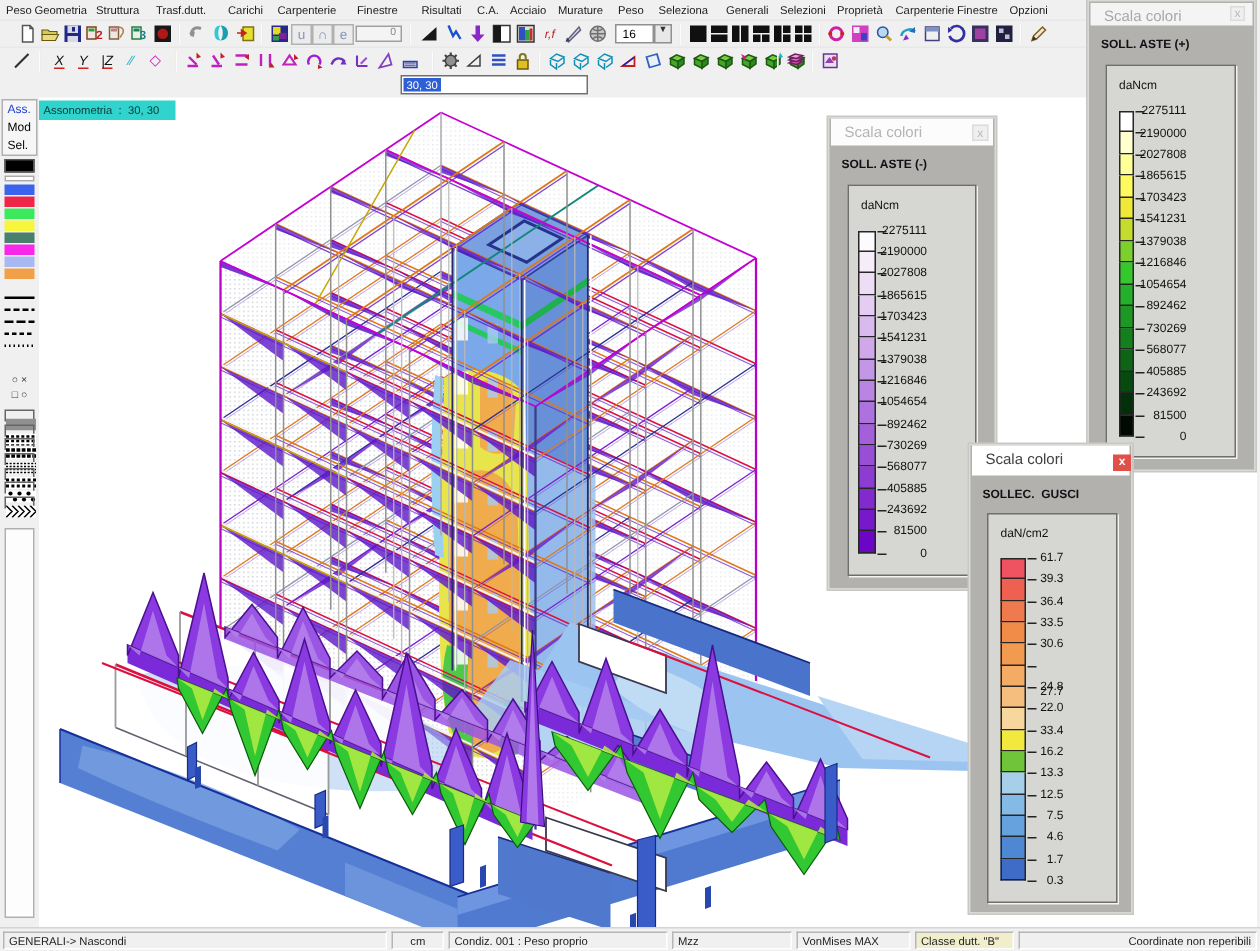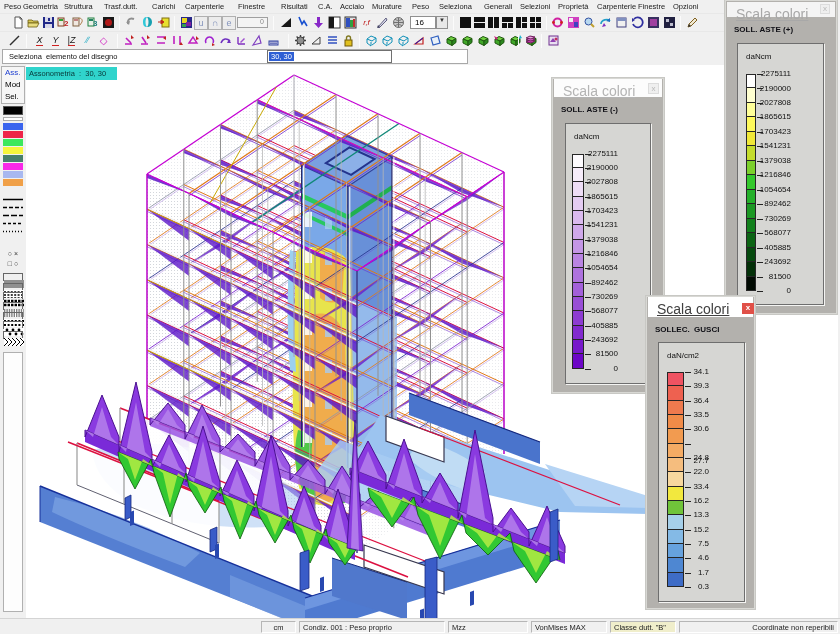--- a/index.html
+++ b/index.html
@@ -7,21 +7,21 @@
 #menubar{left:0;top:0;width:840px;height:13px;background:#f0f0f0;font-size:7.5px;color:#1a1a1a;}
 #menubar span{position:absolute;top:2px;white-space:nowrap;}
 .tbrow{left:0;top:13px;width:724px;height:18px;background:#f0f0f0;border-top:1px solid #e8e8e8;}
 .sep{position:absolute;top:2px;width:1px;height:14px;background:#c9c9c9;border-right:1px solid #fbfbfb;}
 .ic{position:absolute;top:2px;width:13px;height:13px;font-size:9px;line-height:13px;text-align:center;}
 #selrow{left:0;top:49px;width:840px;height:16px;background:#f0f0f0;}
 #statusbar{left:0;top:618px;width:840px;height:16px;background:#f0f0f0;border-top:1px solid #d4d4d4;font-size:7.5px;color:#222;}
 .scell{position:absolute;top:2px;height:12px;border:1px solid #b6b6b6;border-right-color:#fff;border-bottom-color:#fff;background:#f0f0f0;padding:1px 3px;white-space:nowrap;overflow:hidden;}
 #sidebar{left:0;top:65px;width:26px;height:553px;background:#f0f0f0;}
 .win{position:absolute;background:#b3b1ad;border:1px solid #d8d8d4;outline:1px solid #c8c8c4;}
-.wtitle{position:absolute;font-size:14px;padding:4px 0 0 9px;text-decoration:underline;}
+.wtitle{position:absolute;font-size:10px;padding:4px 0 0 9px;}
 .wlabel{position:absolute;font-size:8px;font-weight:bold;color:#101016;}
 .panel{position:absolute;background:#d6d6d3;border:1px solid #6e6e6e;box-shadow:1px 1px 0 #f4f4f2;}
 .punit{position:absolute;font-size:8px;color:#111;}
 .pval{position:absolute;font-size:8px;color:#111;text-align:right;white-space:nowrap;}
 .csw{position:absolute;border:1px solid #262626;border-top-width:0;}
 .csw0{border-top-width:1px;}
 .tick{position:absolute;height:1px;background:#222;}
 .xbtn{position:absolute;font-size:8px;text-align:center;}
 </style></head>
 <body>
@@ -327,21 +327,20 @@
         <path d="M2 4l4-2 5 1-4 2z" fill="#f0a0e0" stroke="#702060"></path>
       </svg></div>
     <div class="sep" style="left:541px"></div>
     <div class="ic" style="left:547px;top:2px;width:13px"><svg width="13" height="13" viewBox="0 0 13 13">
         <rect x="2" y="2" width="9" height="9" fill="#e8e0f0" stroke="#703090"></rect>
         <path d="M3 8l3-4 3 4z" fill="#9040b0"></path>
         <circle cx="9" cy="5" r="1.5" fill="#c03060"></circle>
       </svg></div>
   </div>
 <div id="selrow" class="abs">
-    <div class="abs" style="left:2px;top:0;width:466px;height:15px;background:#fff;border:1px solid #a8a8a8;font-size:7.5px;color:#111;padding:2px 0 0 6px">Seleziona&nbsp; elemento del disegno</div>
     <div class="abs" style="left:267px;top:1px;width:125px;height:13px;background:#fff;border:1px solid #707070;font-size:7.5px;padding:1px 0 0 1px"><span style="background:#2e5fd4;color:#fff;padding:0 2px">30, 30</span></div>
   </div>
 <div id="sidebar" class="abs">
     <div class="abs" style="left:1px;top:1px;width:24px;height:38px;background:#f6f6f6;border:1px solid #b0b0b0;font-size:8px;line-height:12px;padding-left:3px"><span style="color:#2040d0">Ass.</span><br>Mod<br>Sel.</div>
     <div class="abs" style="left:3px;top:41px;width:20px;height:9px;background:#000;border:1px solid #555"></div>
     <div class="abs" style="left:3px;top:52px;width:20px;height:4px;background:#fff;border:1px solid #aaa"></div>
     <div class="abs" style="left:3px;top:58px;width:20px;height:7px;background:#3a64ee"></div>
     <div class="abs" style="left:3px;top:66px;width:20px;height:7px;background:#ee2448"></div>
     <div class="abs" style="left:3px;top:74px;width:20px;height:7px;background:#3ce85c"></div>
     <div class="abs" style="left:3px;top:82px;width:20px;height:7px;background:#f6f63c"></div>
@@ -857,20 +856,21 @@
       <path d="M550 512 l8 -3 l0 50 l-8 3 Z" fill="#3a5cc8" stroke="#182a80" stroke-width="0.8"></path>
       <path d="M125 498 l6 -3 l0 22 l-6 3 Z" fill="#3a5cc8" stroke="#182a80" stroke-width="0.8"></path>
       <path d="M210 530 l7 -3 l0 22 l-7 3 Z" fill="#3a5cc8" stroke="#182a80" stroke-width="0.8"></path>
       <path d="M130 512 l4 -1.5 l0 14 l-4 1.5 Z" fill="#2848b0"></path>
       <path d="M215 545 l4 -1.5 l0 14 l-4 1.5 Z" fill="#2848b0"></path>
       <path d="M320 578 l4 -1.5 l0 14 l-4 1.5 Z" fill="#2848b0"></path>
       <path d="M420 610 l4 -1.5 l0 14 l-4 1.5 Z" fill="#2848b0"></path>
       <path d="M470 592 l4 -1.5 l0 14 l-4 1.5 Z" fill="#2848b0"></path>
     </svg><div class="abs" style="left:0px;top:2px;width:91px;height:13px;background:#30d4cc;font-size:7.5px;color:#083838;padding:2px 0 0 3px;white-space:nowrap">Assonometria&nbsp;&nbsp;:&nbsp;&nbsp;30, 30</div></div>
 <div id="statusbar" class="abs">
+    <div class="scell" style="left:2px;width:256px;">GENERALI-&gt; Nascondi</div>
     <div class="scell" style="left:261px;width:35px;text-align:center;">cm</div>
     <div class="scell" style="left:299px;width:146px;">Condiz. 001 : Peso proprio</div>
     <div class="scell" style="left:448px;width:80px;">Mzz</div>
     <div class="scell" style="left:531px;width:76px;">VonMises MAX</div>
     <div class="scell" style="left:610px;width:66px;background:#f0eecb;">Classe dutt. "B"</div>
     <div class="scell" style="left:679px;width:159px;text-align:right;">Coordinate non reperibili</div>
   </div>
 <div class="win abs" style="left:552px;top:78px;width:112px;height:315px">
     <div class="wtitle" style="left:1px;right:1px;top:0px;height:18px;background:#fcfcfc;color:#b4b4b4">Scala colori</div>
     <div class="xbtn" style="left:95px;top:4px;width:11px;height:11px;background:#efefef;color:#b8b8b8;border:1px solid #dcdcdc;line-height:9px">x</div>
@@ -993,21 +993,21 @@
     <div class="csw" style="left:20px;top:146.65px;width:17px;height:14.33px;background:#f4ab64"></div>
     <div class="csw" style="left:20px;top:160.98px;width:17px;height:14.33px;background:#f5bd7e"></div>
     <div class="csw" style="left:20px;top:175.31px;width:17px;height:14.33px;background:#f7d79e"></div>
     <div class="csw" style="left:20px;top:189.64px;width:17px;height:14.33px;background:#f2e83e"></div>
     <div class="csw" style="left:20px;top:203.97px;width:17px;height:14.33px;background:#70c43a"></div>
     <div class="csw" style="left:20px;top:218.30px;width:17px;height:14.33px;background:#a6d0ea"></div>
     <div class="csw" style="left:20px;top:232.63px;width:17px;height:14.33px;background:#84bae6"></div>
     <div class="csw" style="left:20px;top:246.96px;width:17px;height:14.33px;background:#66a2de"></div>
     <div class="csw" style="left:20px;top:261.29px;width:17px;height:14.33px;background:#4e87d2"></div>
     <div class="csw" style="left:20px;top:275.62px;width:17px;height:14.33px;background:#3e6cc6"></div>
-    <div class="pval" style="left:16px;top:70.0px;width:46px">34.1</div>
+    <div class="pval" style="left:16px;top:70.0px;width:46px">61.7</div>
     <div class="tick" style="left:38px;top:75.00px;width:6px"></div>
     <div class="pval" style="left:16px;top:84.3px;width:46px">39.3</div>
     <div class="tick" style="left:38px;top:89.33px;width:6px"></div>
     <div class="pval" style="left:16px;top:98.7px;width:46px">36.4</div>
     <div class="tick" style="left:38px;top:103.66px;width:6px"></div>
     <div class="pval" style="left:16px;top:113.0px;width:46px">33.5</div>
     <div class="tick" style="left:38px;top:117.99px;width:6px"></div>
     <div class="pval" style="left:16px;top:127.3px;width:46px">30.6</div>
     <div class="tick" style="left:38px;top:132.32px;width:6px"></div>
     <div class="pval" style="left:16px;top:159px;width:46px">27.7</div>
@@ -1015,21 +1015,21 @@
     <div class="pval" style="left:16px;top:156.0px;width:46px">24.8</div>
     <div class="tick" style="left:38px;top:160.98px;width:6px"></div>
     <div class="pval" style="left:16px;top:170.3px;width:46px">22.0</div>
     <div class="tick" style="left:38px;top:175.31px;width:6px"></div>
     <div class="pval" style="left:16px;top:184.6px;width:46px">33.4</div>
     <div class="tick" style="left:38px;top:189.64px;width:6px"></div>
     <div class="pval" style="left:16px;top:199.0px;width:46px">16.2</div>
     <div class="tick" style="left:38px;top:203.97px;width:6px"></div>
     <div class="pval" style="left:16px;top:213.3px;width:46px">13.3</div>
     <div class="tick" style="left:38px;top:218.30px;width:6px"></div>
-    <div class="pval" style="left:16px;top:227.6px;width:46px">15.2</div>
+    <div class="pval" style="left:16px;top:227.6px;width:46px">12.5</div>
     <div class="tick" style="left:38px;top:232.63px;width:6px"></div>
     <div class="pval" style="left:16px;top:242.0px;width:46px">7.5</div>
     <div class="tick" style="left:38px;top:246.96px;width:6px"></div>
     <div class="pval" style="left:16px;top:256.3px;width:46px">4.6</div>
     <div class="tick" style="left:38px;top:261.29px;width:6px"></div>
     <div class="pval" style="left:16px;top:270.6px;width:46px">1.7</div>
     <div class="tick" style="left:38px;top:275.62px;width:6px"></div>
     <div class="pval" style="left:16px;top:284.9px;width:46px">0.3</div>
     <div class="tick" style="left:38px;top:289.95px;width:6px"></div>
   </div>

